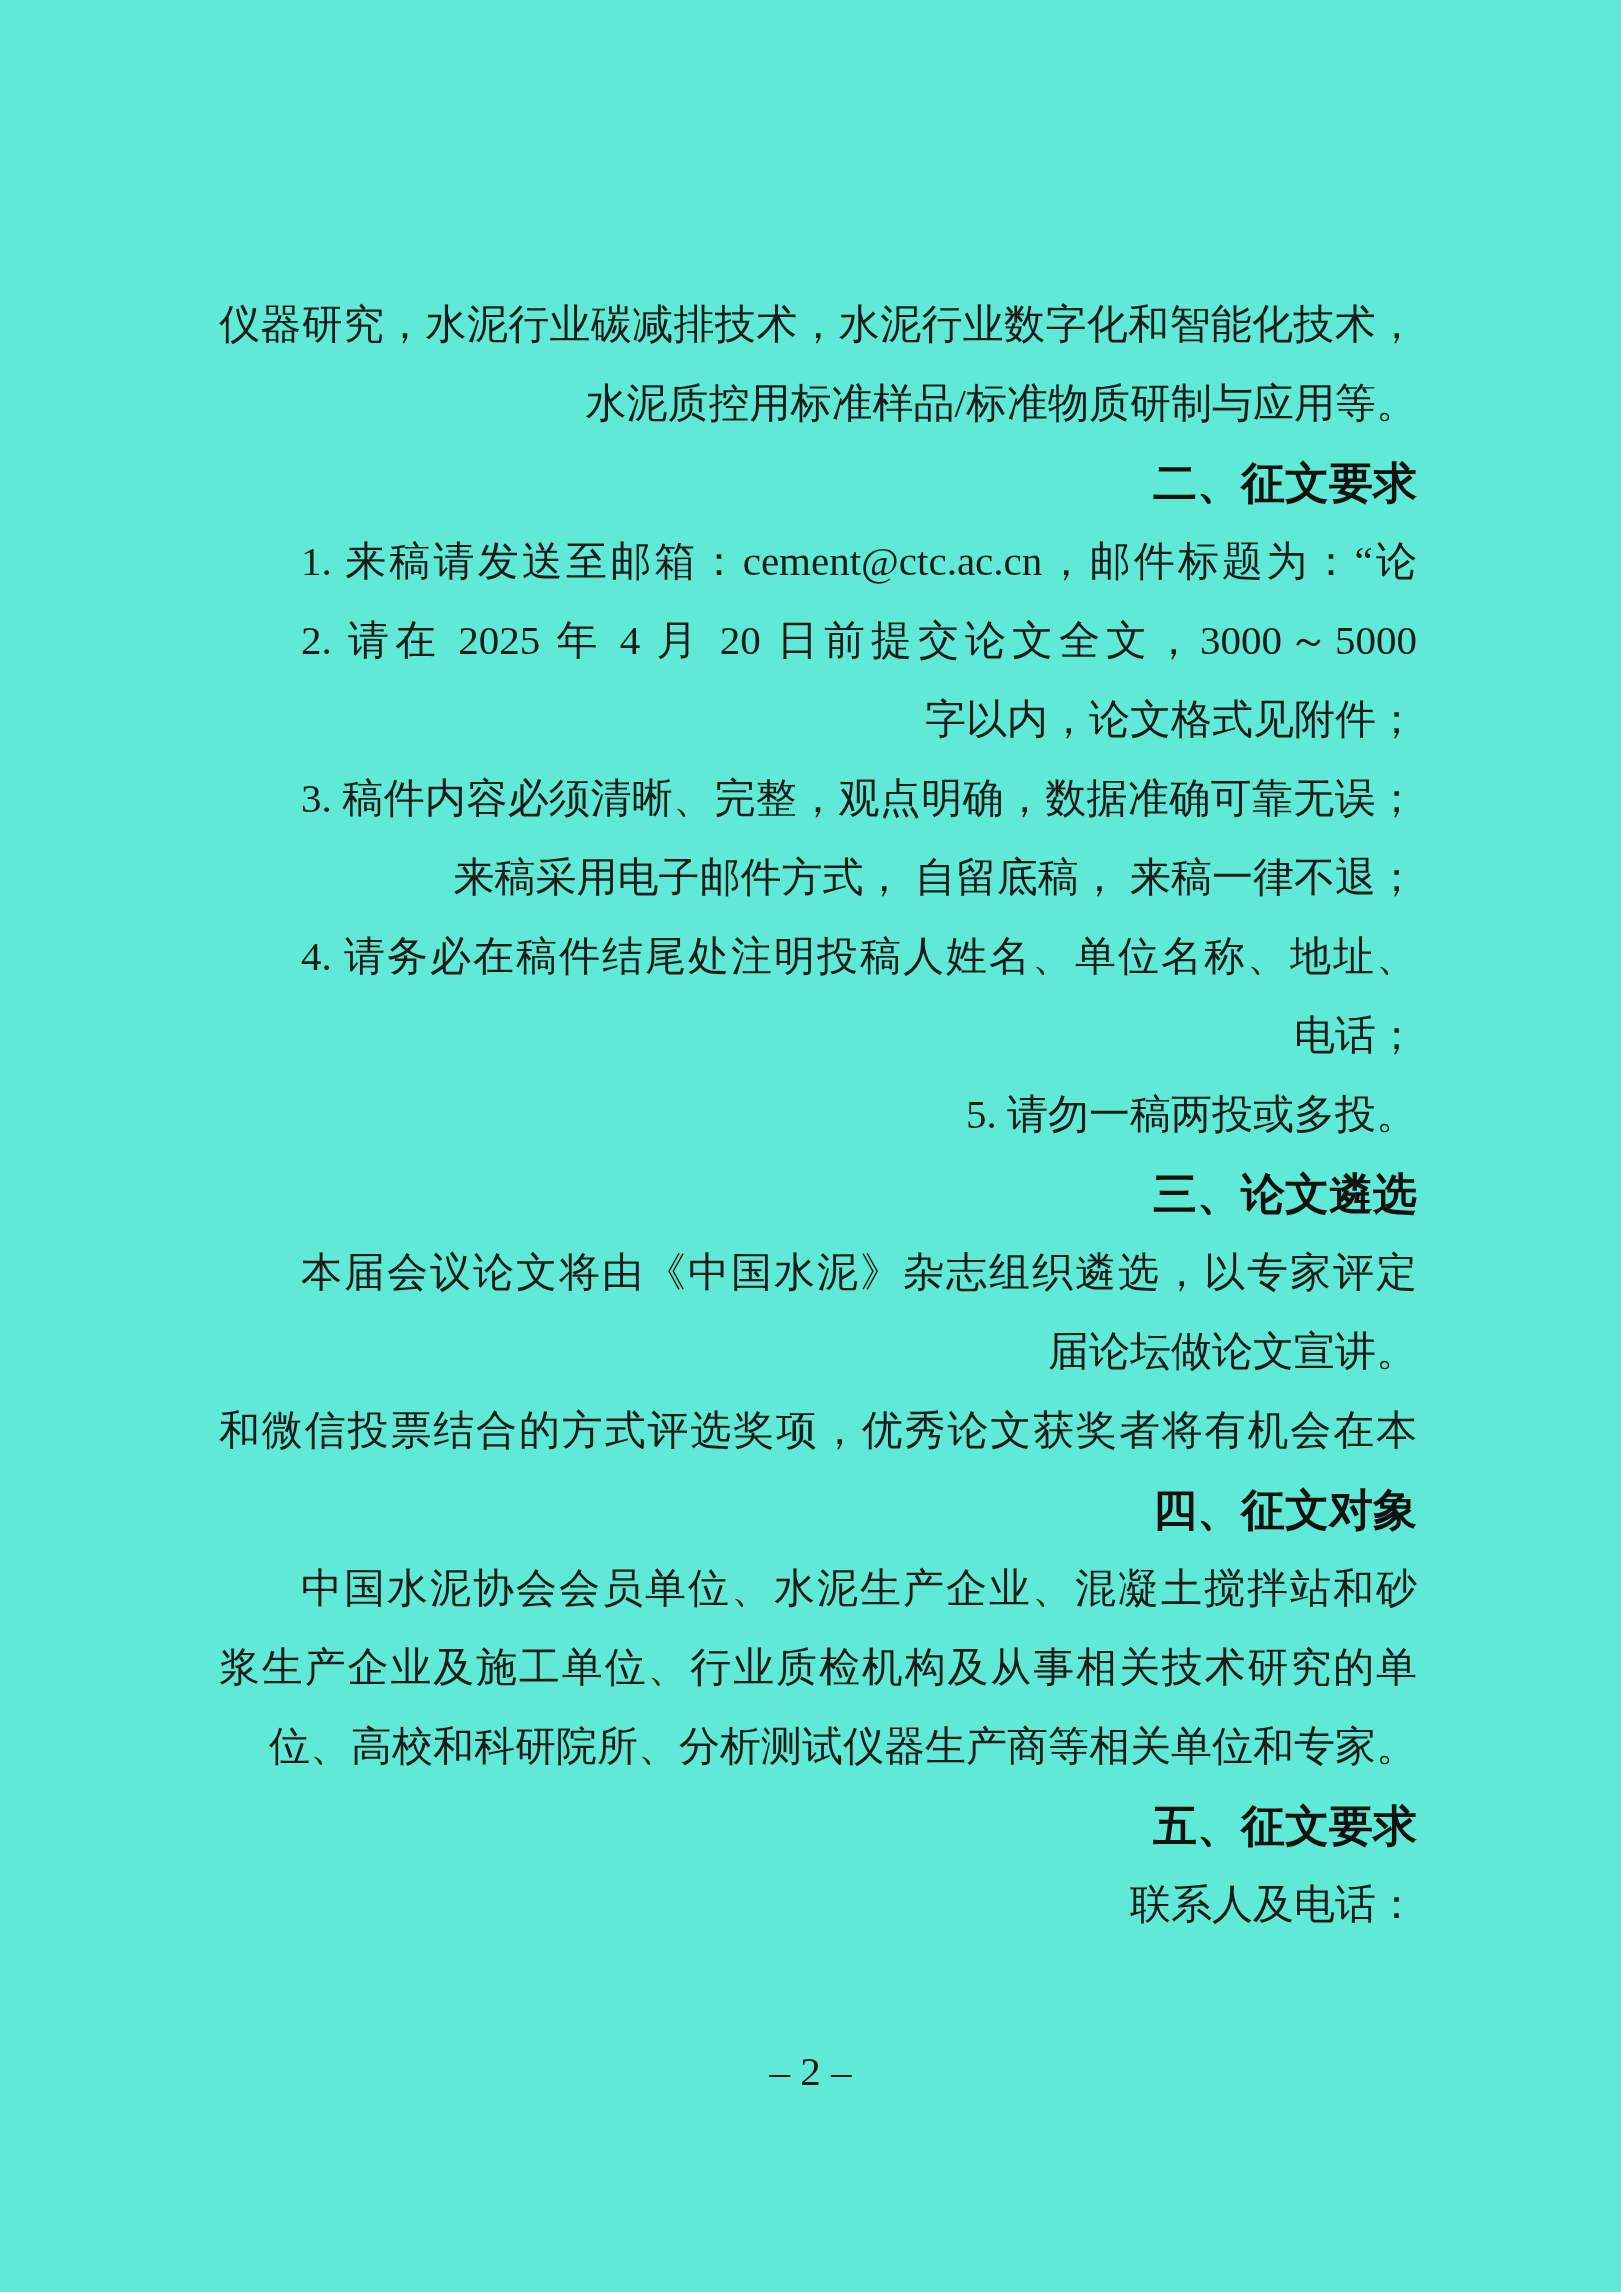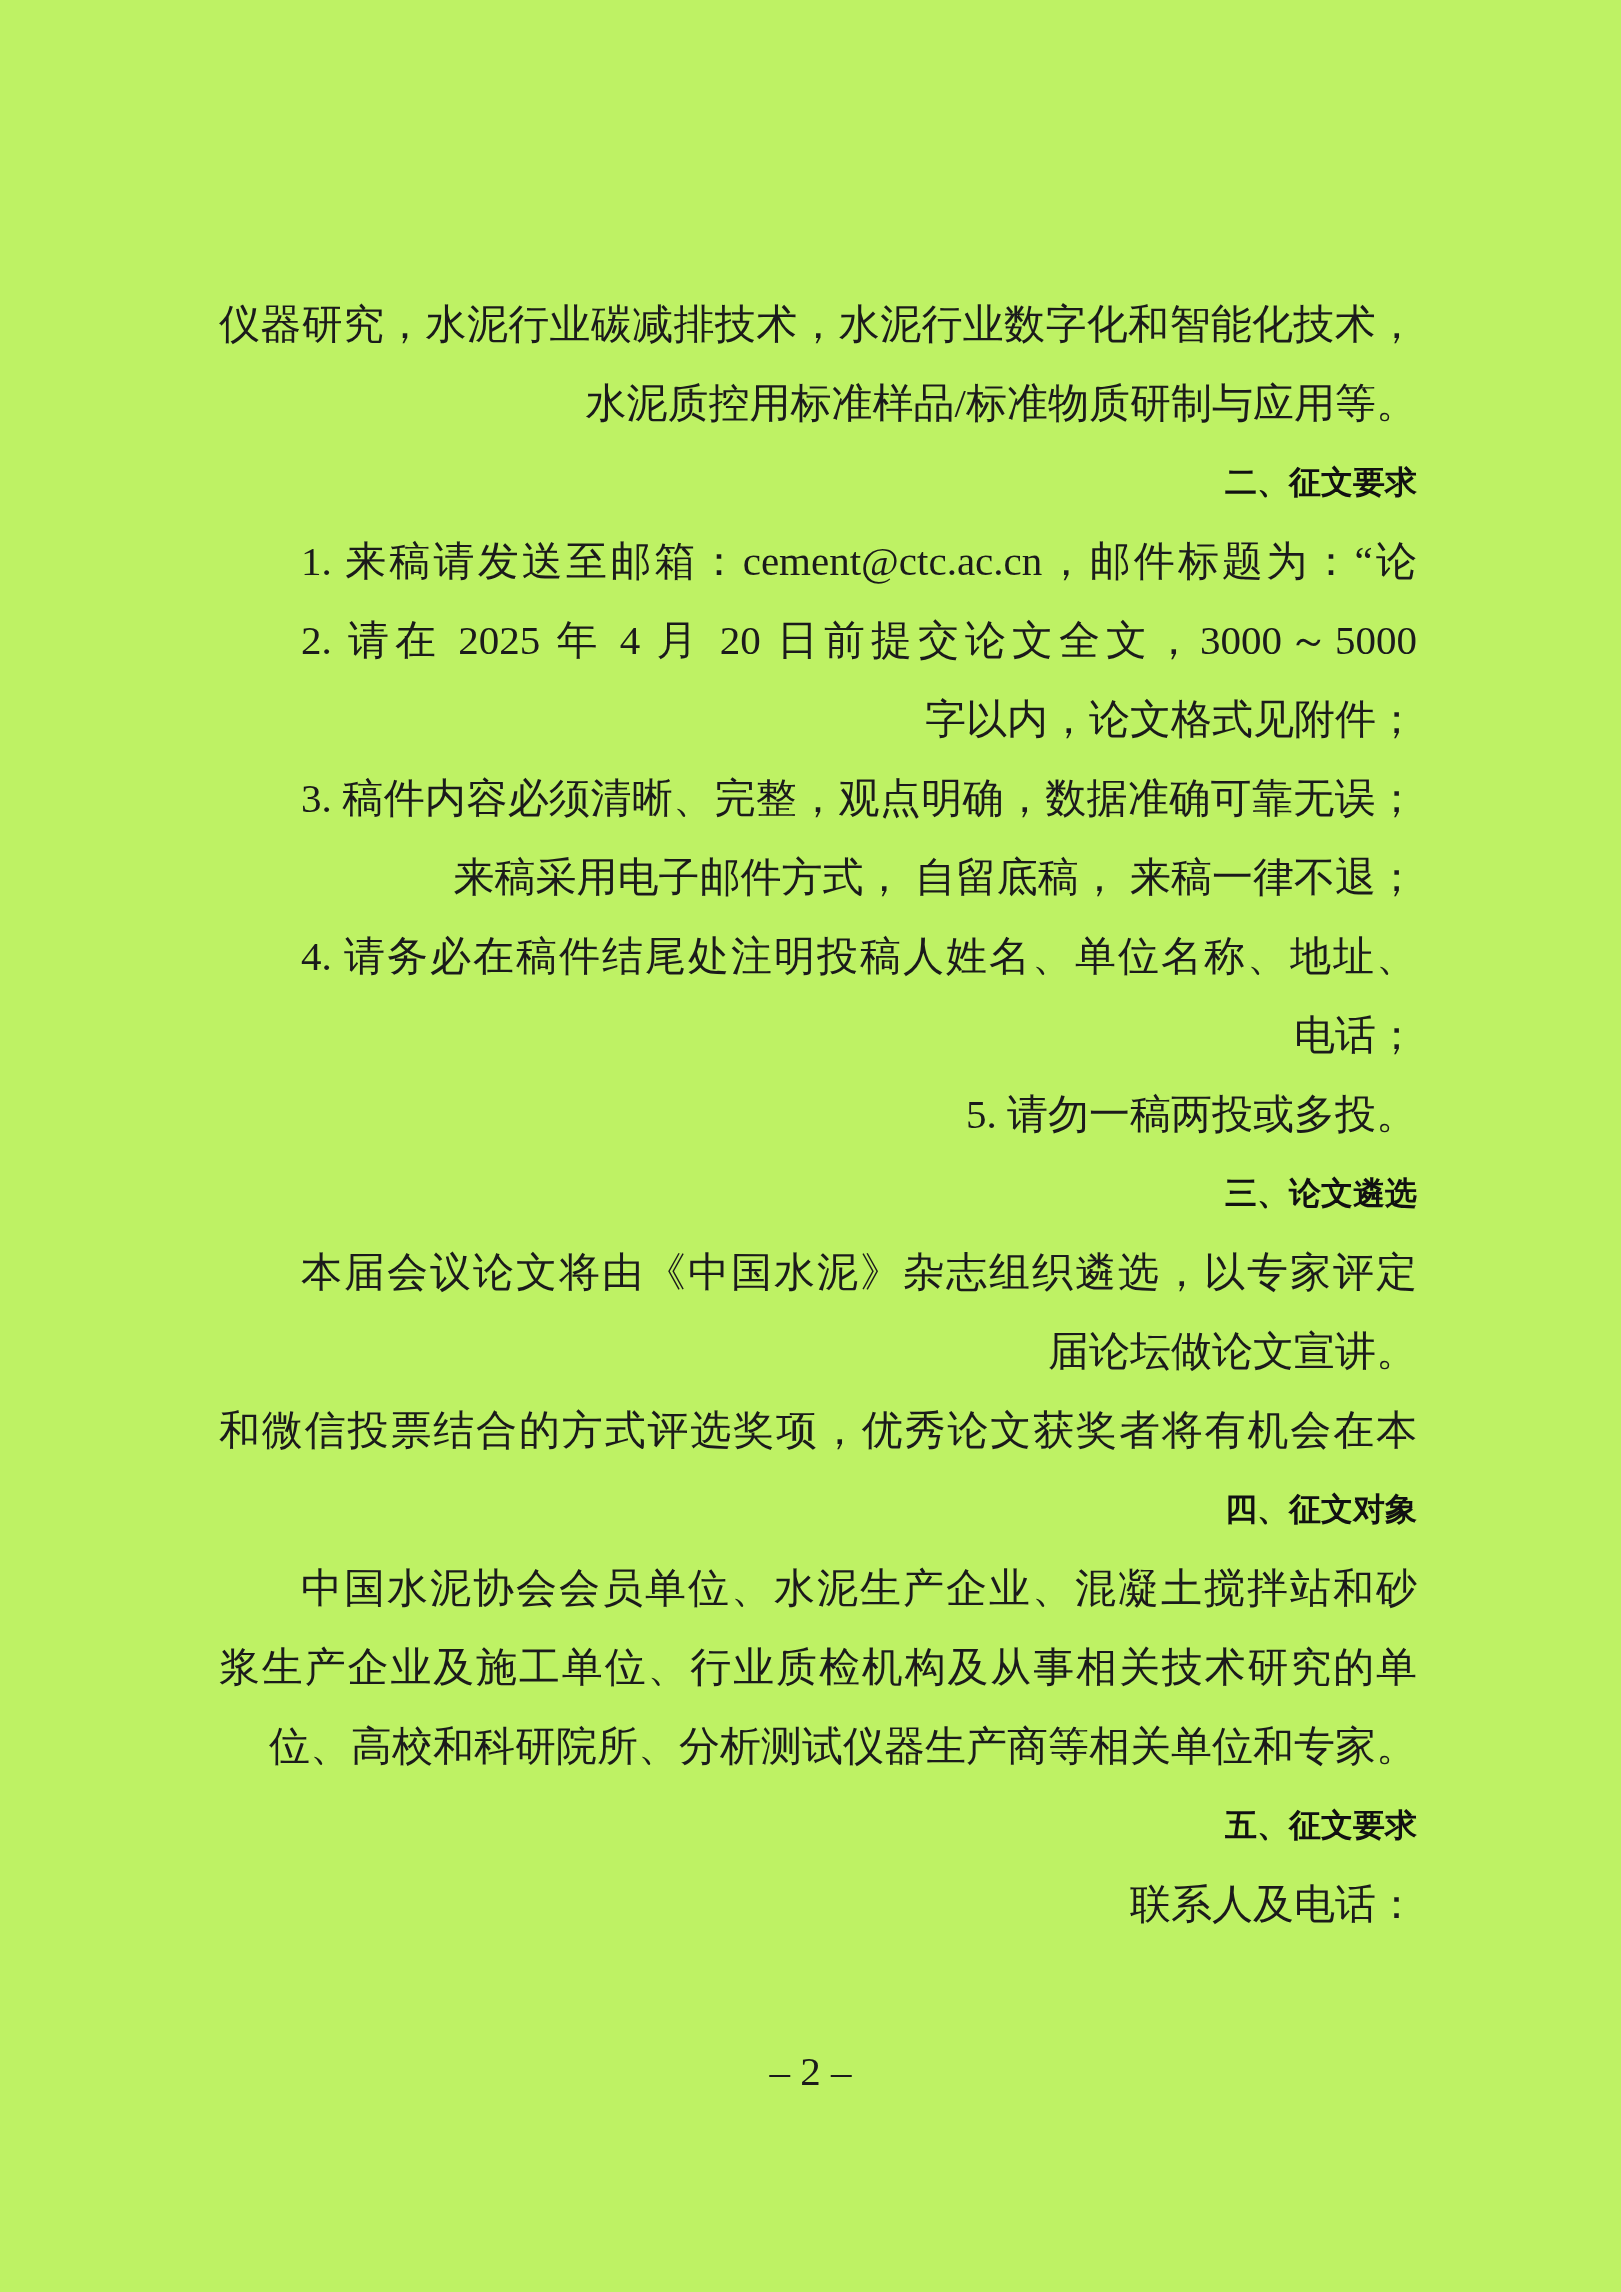--- a/index.html
+++ b/index.html
@@ -6,40 +6,40 @@
   html, body {
     margin: 0;
     padding: 0;
     background: #888;
   }
   .page {
     position: relative;
     width: 1621px;
     height: 2293px;
     margin: 0 auto;
-    background: #bef264;
+    background: #5eead4;
     overflow: hidden;
   }
   .textblock {
     position: absolute;
     left: 219px;
     top: 285px;
     width: 1198px;
   }
   .line {
     font-family: "Liberation Serif", "DejaVu Serif", serif;
     font-size: 41px;
     line-height: 79px;
     color: #1b1b1b;
     text-align: right;
   }
   .line.heading {
     font-family: "DejaVu Sans", "Liberation Sans", sans-serif;
     font-weight: 700;
-    font-size: 32px;
+    font-size: 44px;
     color: #111111;
   }
   .line.indent {
     text-indent: 82px;
   }
   .line.justify {
     text-align: justify;
     text-align-last: justify;
     text-justify: inter-character;
   }

